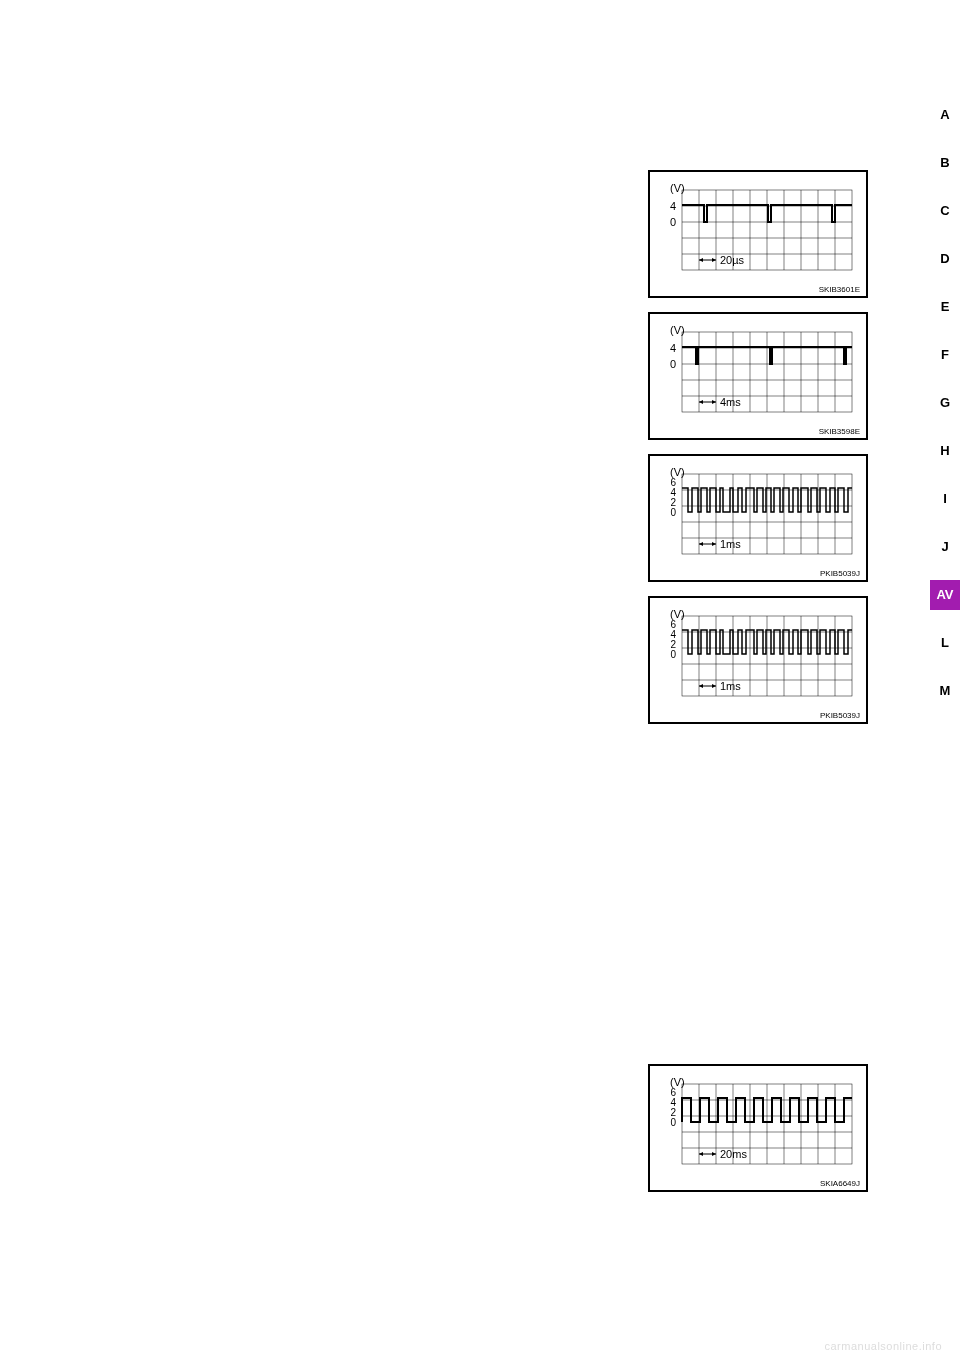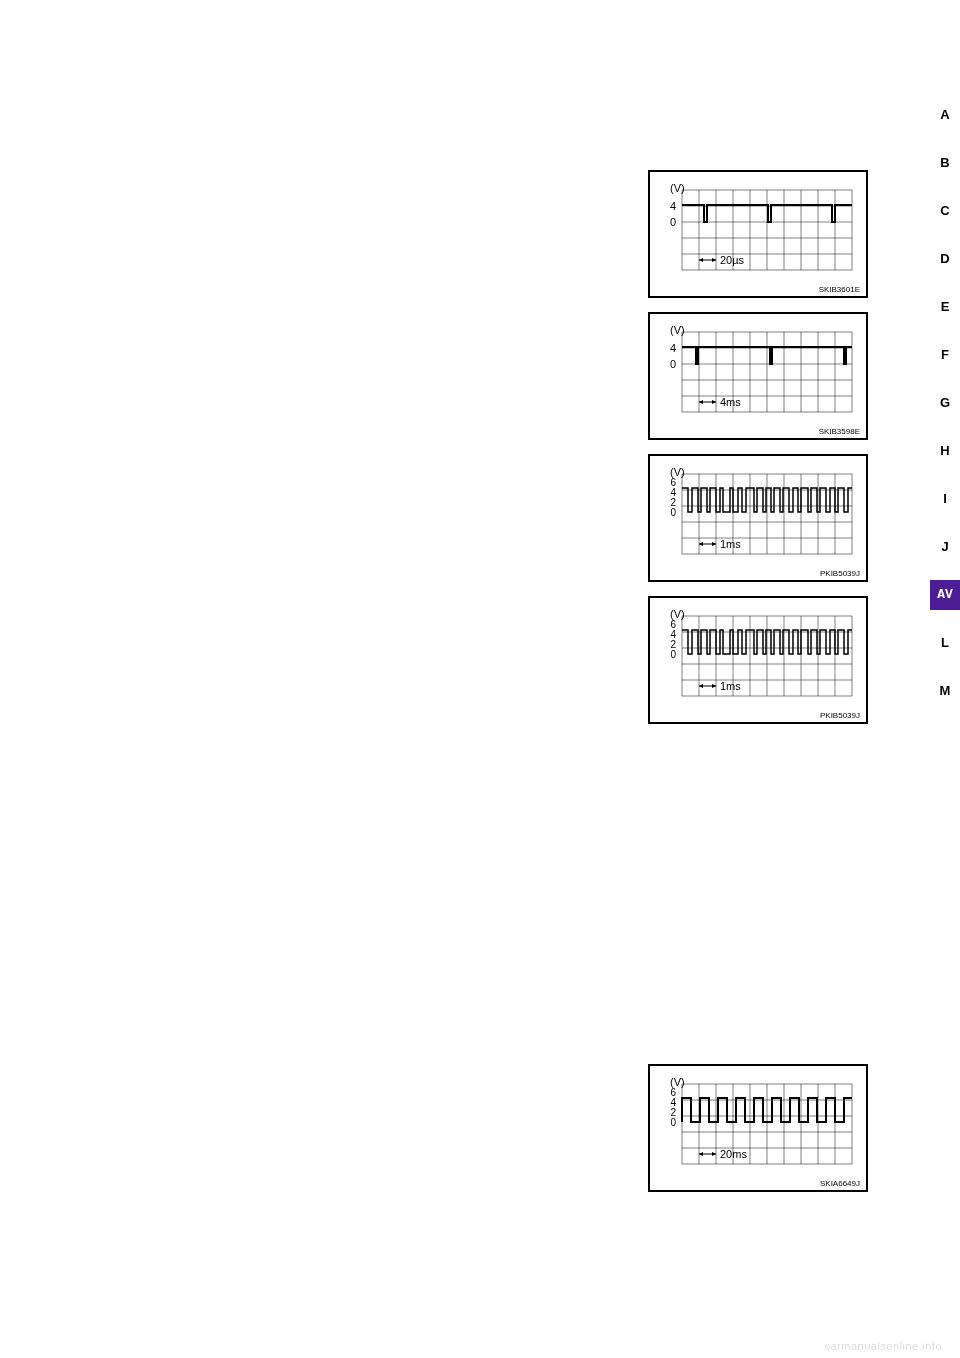--- a/index.html
+++ b/index.html
@@ -1,20 +1,20 @@
 <!DOCTYPE html>
 <html><head>
 <meta charset="utf-8">
 <style>
   * { margin: 0; padding: 0; box-sizing: border-box; }
   body { width: 960px; height: 1358px; background: #fff; position: relative; font-family: Arial, sans-serif; }
   
   .side-tabs { position: absolute; right: 0; top: 100px; width: 30px; }
   .tab { width: 30px; height: 30px; background: #fff; text-align: center; line-height: 30px; font-weight: bold; font-size: 13px; margin-bottom: 18px; font-family: Arial, sans-serif; }
-  .tab.active { background: #4c1d95; color: #fff; font-family: Liberation Mono, monospace; }
+  .tab.active { background: #a21caf; color: #fff; }
   
   .charts-top { position: absolute; top: 170px; left: 648px; }
   .charts-bottom { position: absolute; top: 1064px; left: 648px; }
   
   .chartbox { width: 220px; border: 2px solid #000; background: #fff; margin-bottom: 14px; position: relative; padding: 8px 8px 16px 8px; }
   .chartbox svg { display: block; }
   .chartlabel { position: absolute; bottom: 2px; right: 6px; font-size: 8px; font-family: Arial, sans-serif; margin-left: 40px; }
   
   .watermark { position: absolute; bottom: 6px; right: 18px; font-size: 11px; color: #ddd; font-family: Arial, sans-serif; letter-spacing: 0.5px; }
 </style>

